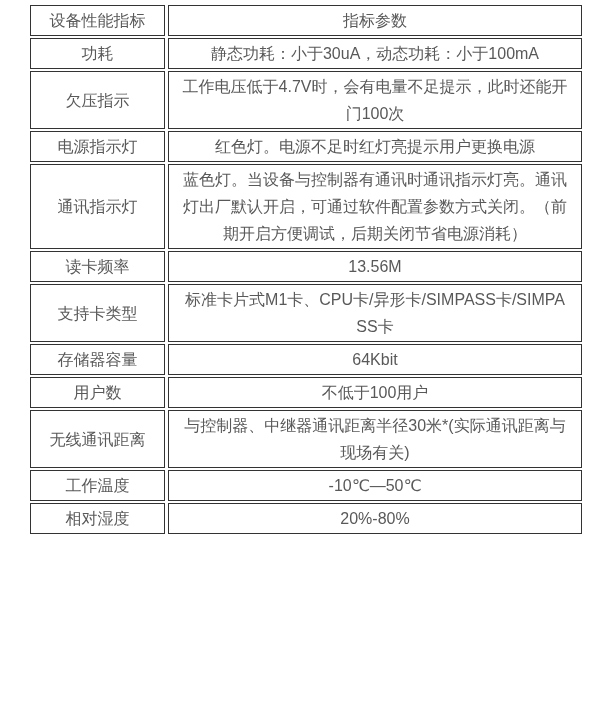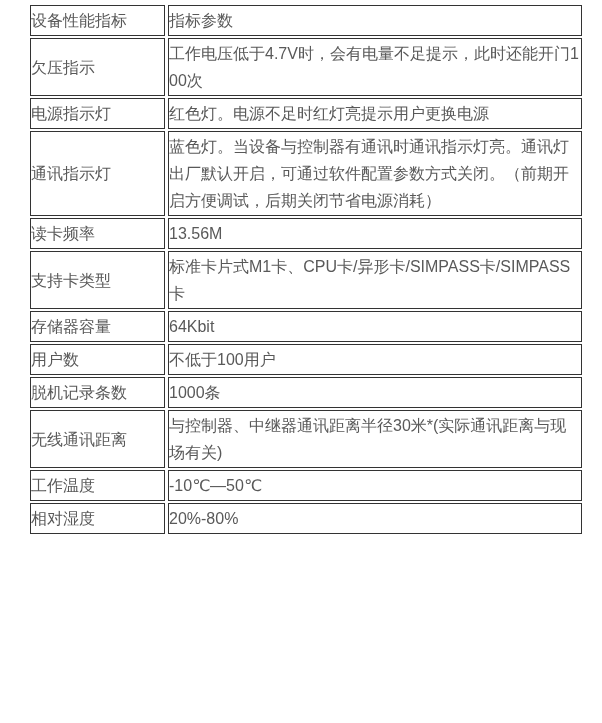--- a/index.html
+++ b/index.html
@@ -18,42 +18,46 @@
     table-layout: fixed;
     width: 558px;
     margin: 3px 0 0 27px;
     color: #595959;
     font-size: 16px;
   }
   table.spec-table th,
   table.spec-table td {
     border: 1px solid #333333;
     background: #ffffff;
-    text-align: left;
+    text-align: center;
     vertical-align: middle;
     font-weight: normal;
     line-height: 27px;
-    padding: 1px 0;
+    padding: 1px 12px;
     word-break: break-all;
   }
   col.c-label { width: 135px; }
   col.c-value { width: 414px; }
 </style>
 </head>
 <body>
 
 <table class="spec-table">
   <colgroup>
     <col class="c-label">
     <col class="c-value">
   </colgroup>
   <tbody>
     <tr>
       <th>设备性能指标</th>
       <th>指标参数</th>
+    </tr>
+    <tr>
+      <td>功耗</td>
+      <td>静态功耗：小于30uA，动态功耗：小于100mA</td>
     </tr>
     <tr>
       <td>欠压指示</td>
       <td>工作电压低于4.7V时，会有电量不足提示，此时还能开门100次</td>
     </tr>
     <tr>
       <td>电源指示灯</td>
       <td>红色灯。电源不足时红灯亮提示用户更换电源</td>
     </tr>
     <tr>
@@ -70,24 +74,20 @@
     </tr>
     <tr>
       <td>存储器容量</td>
       <td>64Kbit</td>
     </tr>
     <tr>
       <td>用户数</td>
       <td>不低于100用户</td>
     </tr>
     <tr>
-      <td>脱机记录条数</td>
-      <td>1000条</td>
-    </tr>
-    <tr>
       <td>无线通讯距离</td>
       <td>与控制器、中继器通讯距离半径30米*(实际通讯距离与现场有关)</td>
     </tr>
     <tr>
       <td>工作温度</td>
       <td>-10℃—50℃</td>
     </tr>
     <tr>
       <td>相对湿度</td>
       <td>20%-80%</td>

